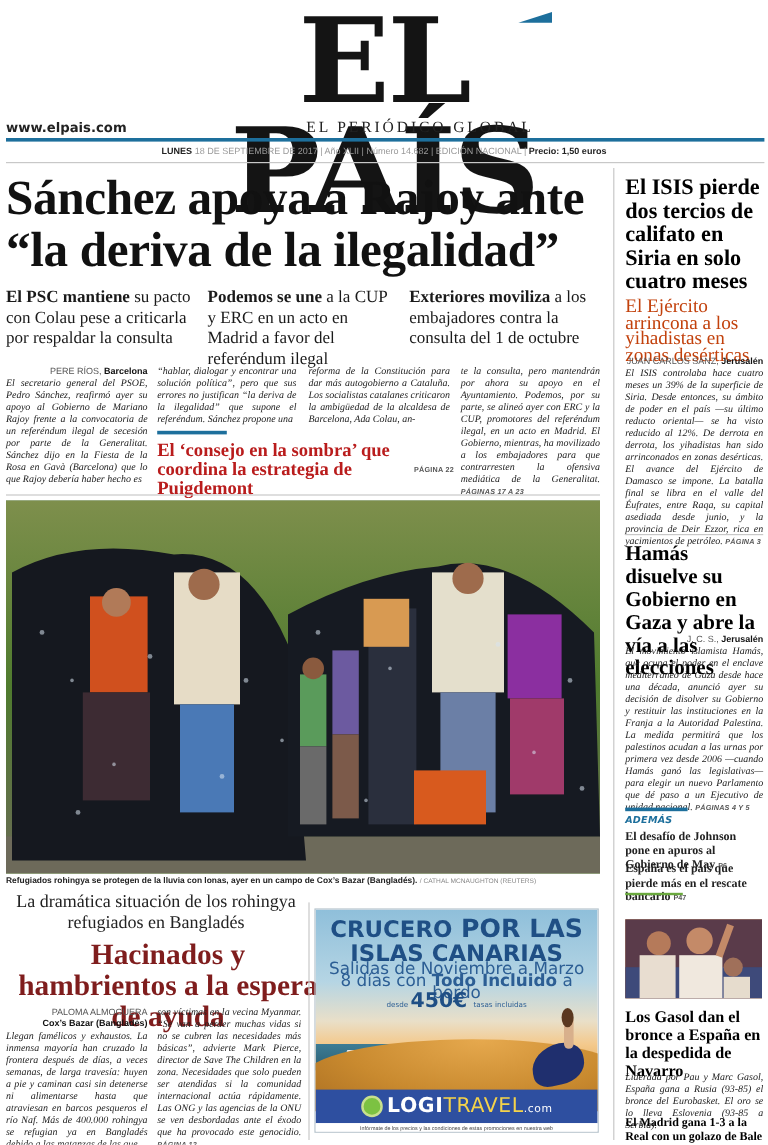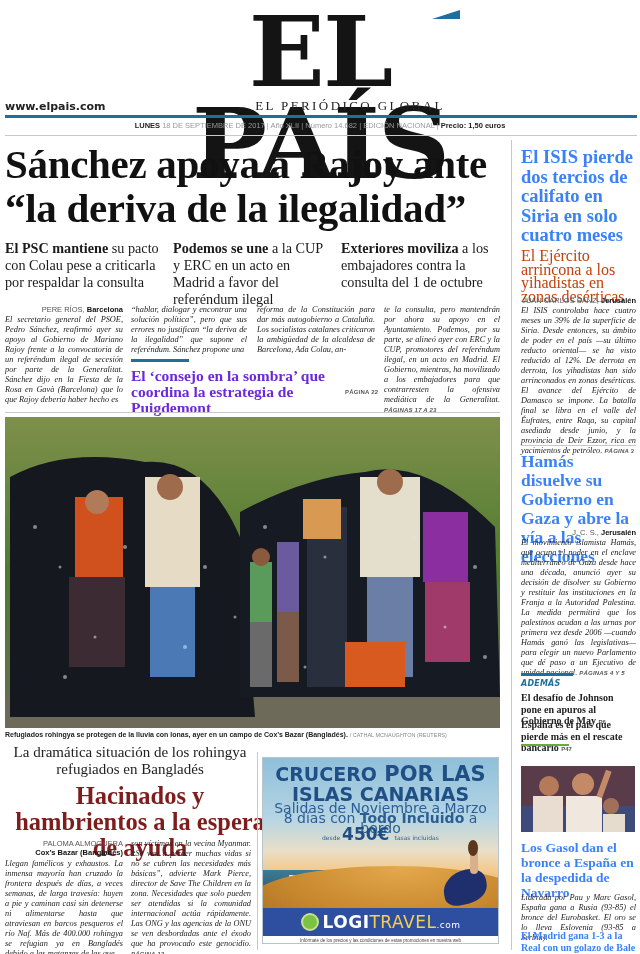--- a/index.html
+++ b/index.html
@@ -20,21 +20,21 @@
 
   
   .lead-hed { left: 5px; top: 142px; width: 500px; font-family: "Liberation Serif", serif; font-weight: bold; font-size: 41px; line-height: 44px; letter-spacing: -0.3px; color: #111; }
   .deck { top: 240px; width: 160px; font-family: "Liberation Serif", serif; font-size: 14.2px; line-height: 17px; color: #1a1a1a; }
   .deck b { font-weight: bold; }
   .body-col { font-family: "Liberation Serif", serif; font-size: 8.3px; line-height: 10px; text-align: justify; color: #222; hyphens: auto; font-style: italic; }
   .byline { font-family: "Liberation Sans", sans-serif; font-size: 7.5px; color: #555; text-align: right; }
   .byline b { color: #111; }
   .pagina { font-family: "Liberation Sans", sans-serif; font-size: 6px; font-weight: bold; color: #555; letter-spacing: 0.2px; }
   .sub-rule-blue { height: 3px; background: #1d6f9c; }
-  .sub-hed { left: 131px; top: 368px; width: 245px; font-family: "Liberation Serif", serif; font-weight: bold; font-size: 15.5px; line-height: 16px; color: #6d28d9; }
+  .sub-hed { left: 131px; top: 368px; width: 245px; font-family: "Liberation Serif", serif; font-weight: bold; font-size: 15.5px; line-height: 16px; color: #b91c1c; }
 
   .hr-grey { height: 1px; background: #c8c8c8; }
   .vr-grey { width: 1px; background: #c8c8c8; }
 
   
   .photo { left: 5px; top: 417px; width: 495px; height: 311px; overflow: hidden; background: #5b7a3a; }
   .caption { left: 5px; top: 731px; width: 500px; font-family: "Liberation Sans", sans-serif; font-size: 7px; font-weight: bold; color: #222; white-space: nowrap; }
   .caption span { font-weight: normal; color: #888; font-size: 5.5px; }
 
   
@@ -59,21 +59,21 @@
   .ad-price .big { font-size: 17px; font-weight: bold; color: #1f4f85; }
   .ad-bar { position: absolute; left: 0; top: 150px; width: 100%; height: 28px; background: #2e4fa0; display: flex; align-items: center; justify-content: center; gap: 4px; }
   .ad-logo-icon { width: 18px; height: 18px; border-radius: 50%; background: #7cc242; border: 2px solid #c8e08e; }
   .ad-logo-text { font-family: "DejaVu Sans", sans-serif; font-size: 17px; font-weight: bold; color: #fff; letter-spacing: 0.5px; }
   .ad-logo-text .y { color: #f4d24a; font-weight: normal; }
   .ad-logo-text .com { font-size: 9px; color: #fff; font-weight: normal; }
   .ad-foot { position: absolute; left: 0; top: 178px; width: 100%; text-align: center; font-family: "Liberation Sans", sans-serif; font-size: 4.5px; color: #444; background: #fff; height: 9px; line-height: 9px; }
 
   
   .rc { left: 521px; width: 115px; }
-  .rc-hed { font-family: "Liberation Serif", serif; font-weight: bold; color: #3b82f6; }
+  .rc-hed { font-family: "Liberation Serif", serif; font-weight: bold; color: #000000; }
   .rc-deck { font-family: "Liberation Serif", serif; font-size: 16px; line-height: 13.5px; color: #c2410c; }
   .section-label { font-family: "DejaVu Sans", sans-serif; font-size: 8px; font-weight: bold; color: #1d6f9c; letter-spacing: 0.2px; font-style: italic; }
   .deportes-label { font-family: "Liberation Serif", serif; font-size: 14px; font-weight: bold; color: #6aa93e; margin-top: 40px; }
   .ademas-item { font-family: "Liberation Serif", serif; font-weight: bold; font-size: 10px; line-height: 11.5px; color: #222; }
   .ademas-item .pg { font-family: "Liberation Sans", sans-serif; font-size: 6px; font-weight: bold; color: #555; }
   .sport-photo { left: 521px; top: 766px; width: 114px; height: 66px; overflow: hidden; background: #8e5e4a; }
 </style>
 </head>
 <body>
 

